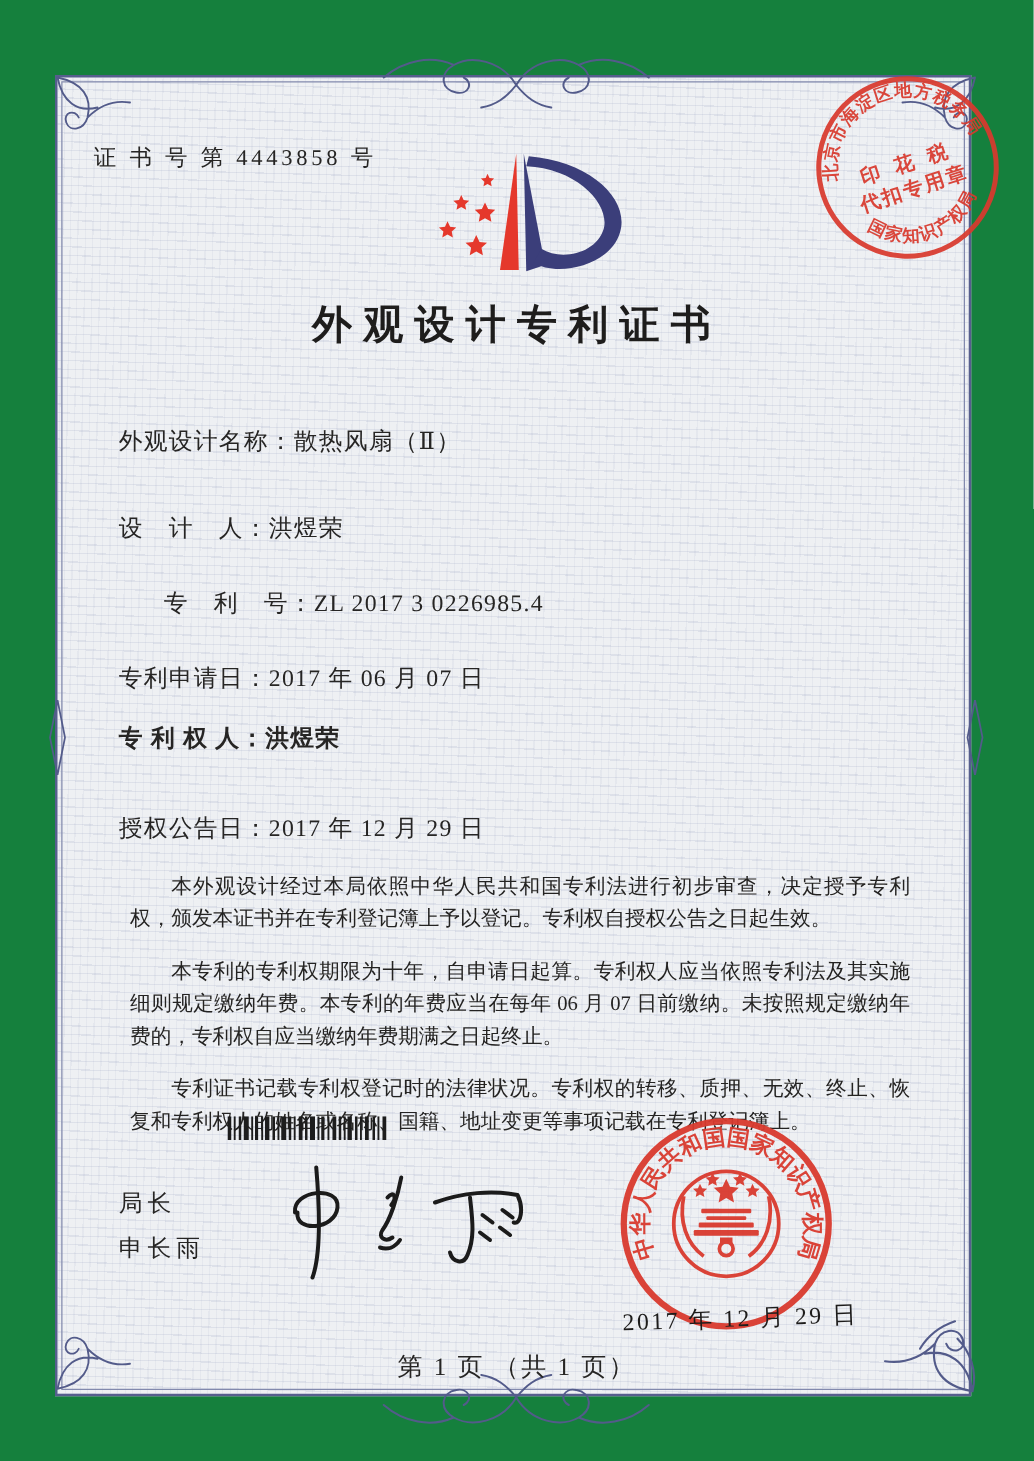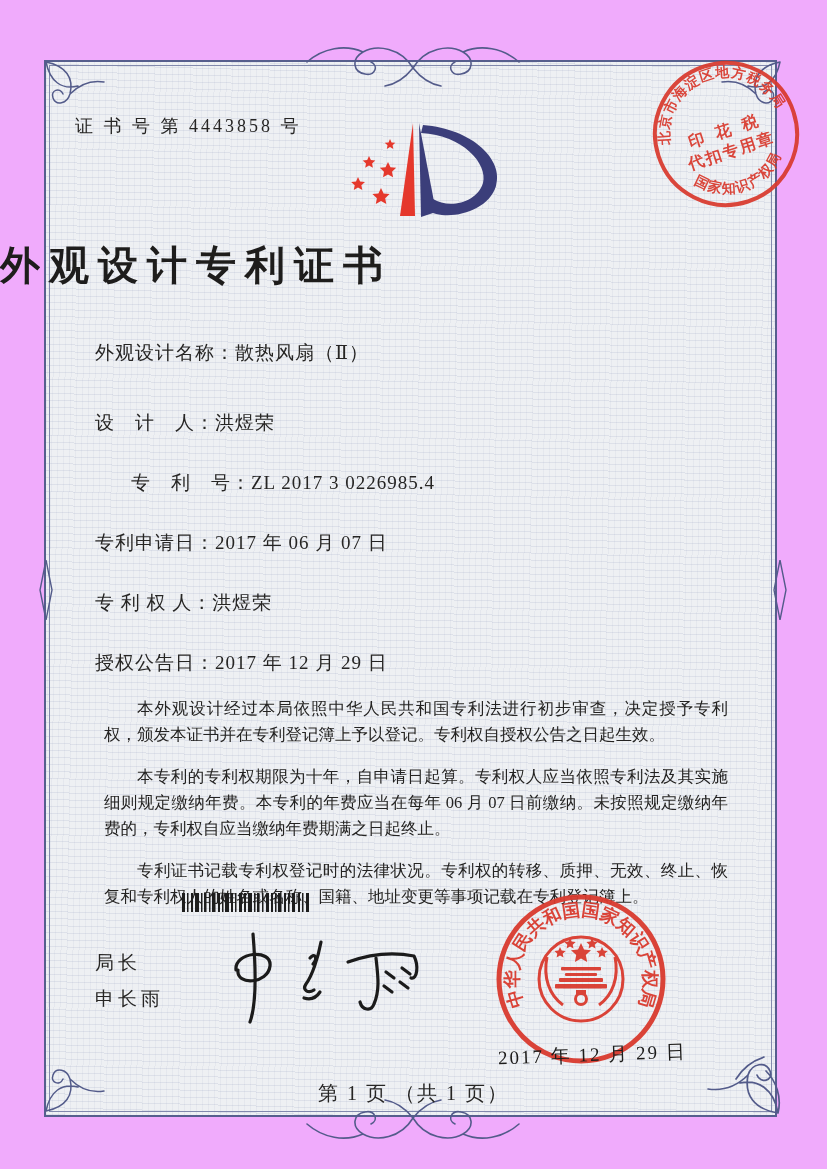--- a/index.html
+++ b/index.html
@@ -1,19 +1,19 @@
 <!DOCTYPE html>
 <html><head>
 <meta charset="utf-8">
 <style>
   html,body{margin:0;padding:0;}
   .page{
     position:relative;
     width:827px;height:1169px;
-    background:#f0abfc;
+    background:#15803d;
     overflow:hidden;
     font-family:"Liberation Serif","DejaVu Serif",serif;
     color:#262524;
   }
   
   .frame{
     position:absolute;left:44px;top:60px;width:733px;height:1057px;
     border:2px solid #565e8d;
     box-sizing:border-box;
     background:
@@ -24,22 +24,22 @@
   .frame-inner{
     position:absolute;left:3px;top:3px;right:3px;bottom:3px;
     border:1px solid #8289ad;
   }
   .orn{position:absolute;pointer-events:none;}
   .abs{position:absolute;}
   .cert-number{
     left:75px;top:114px;font-size:18px;letter-spacing:3px;
   }
   .title{
-    left:0;right:0;top:238px;
-    font-size:40px;font-weight:bold;letter-spacing:9px;color:#1e1d1c;
+    left:0;right:0;top:238px;text-align:center;
+    font-size:32px;font-weight:bold;letter-spacing:9px;color:#1e1d1c;
   }
   .field-row{left:95px;font-size:19px;letter-spacing:1px;white-space:nowrap;}
   .body-text{
     left:88px;top:680px;width:656px;
     font-size:16.5px;line-height:26px;text-align:justify;color:#242322;
   }
   .body-text p{margin:16px;text-indent:2em;}
   .signer-title{left:95px;top:950px;font-size:19px;letter-spacing:4px;}
   .signer-name{left:95px;top:986px;font-size:19px;letter-spacing:4px;}
   .seal-date{
@@ -124,21 +124,21 @@
       <textPath href="#taxBottomArc" startOffset="50%" text-anchor="middle">国家知识产权局</textPath>
     </text>
   </svg>
 
   <div class="abs title">外观设计专利证书</div>
 
   <div class="abs field-row" style="top:340px;"><span>外观设计名称：</span><span>散热风扇（Ⅱ）</span></div>
   <div class="abs field-row" style="top:410px;"><span>设　计　人：</span><span>洪煜荣</span></div>
   <div class="abs field-row" style="top:470px;margin-left:36px;"><span>专　利　号：</span><span>ZL 2017 3 0226985.4</span></div>
   <div class="abs field-row" style="top:530px;"><span>专利申请日：</span><span>2017 年 06 月 07 日</span></div>
-  <div class="abs field-row" style="top:590px;"><span>专 利 权 人：</span><span>洪煜荣</span></div>
+  <div class="abs field-row" style="top:578px;font-weight:bold;"><span>专 利 权 人：</span><span>洪煜荣</span></div>
   <div class="abs field-row" style="top:650px;font-family:Liberation Serif, serif;"><span>授权公告日：</span><span>2017 年 12 月 29 日</span></div>
 
   <div class="abs body-text">
     <p>本外观设计经过本局依照中华人民共和国专利法进行初步审查，决定授予专利权，颁发本证书并在专利登记簿上予以登记。专利权自授权公告之日起生效。</p>
     <p>本专利的专利权期限为十年，自申请日起算。专利权人应当依照专利法及其实施细则规定缴纳年费。本专利的年费应当在每年 06 月 07 日前缴纳。未按照规定缴纳年费的，专利权自应当缴纳年费期满之日起终止。</p>
     <p>专利证书记载专利权登记时的法律状况。专利权的转移、质押、无效、终止、恢复和专利权人的姓名或名称、国籍、地址变更等事项记载在专利登记簿上。</p>
   </div>
 
   <svg class="abs" style="left:182px;top:893px;" width="130" height="19" viewBox="0 0 130 19">
     <g fill="#1d1d1d">

